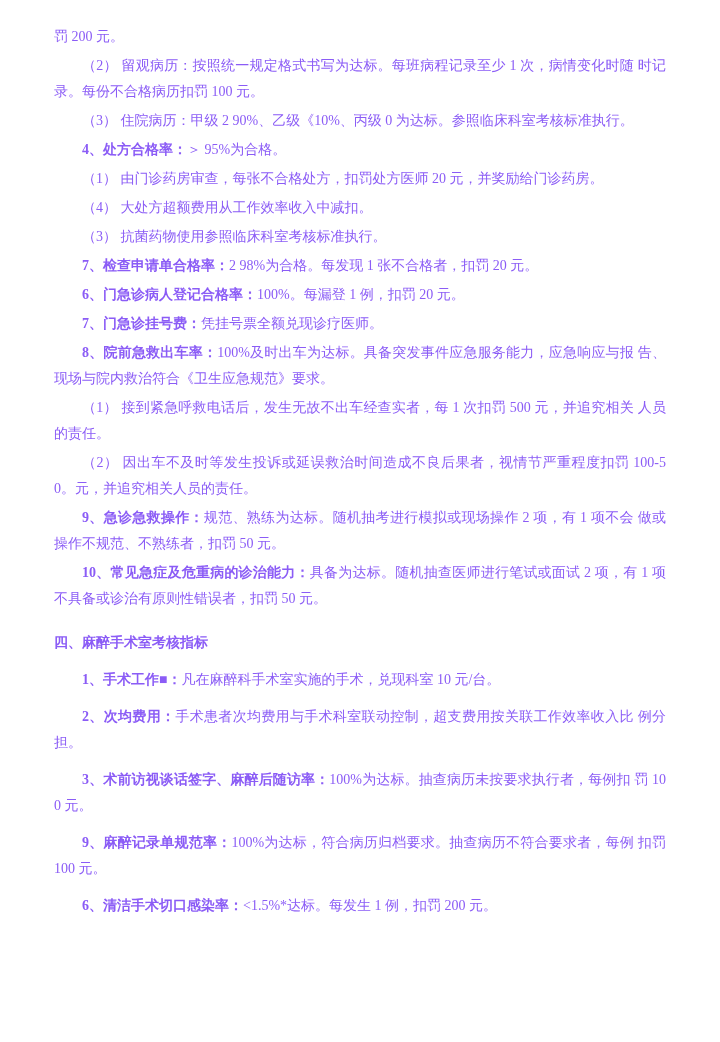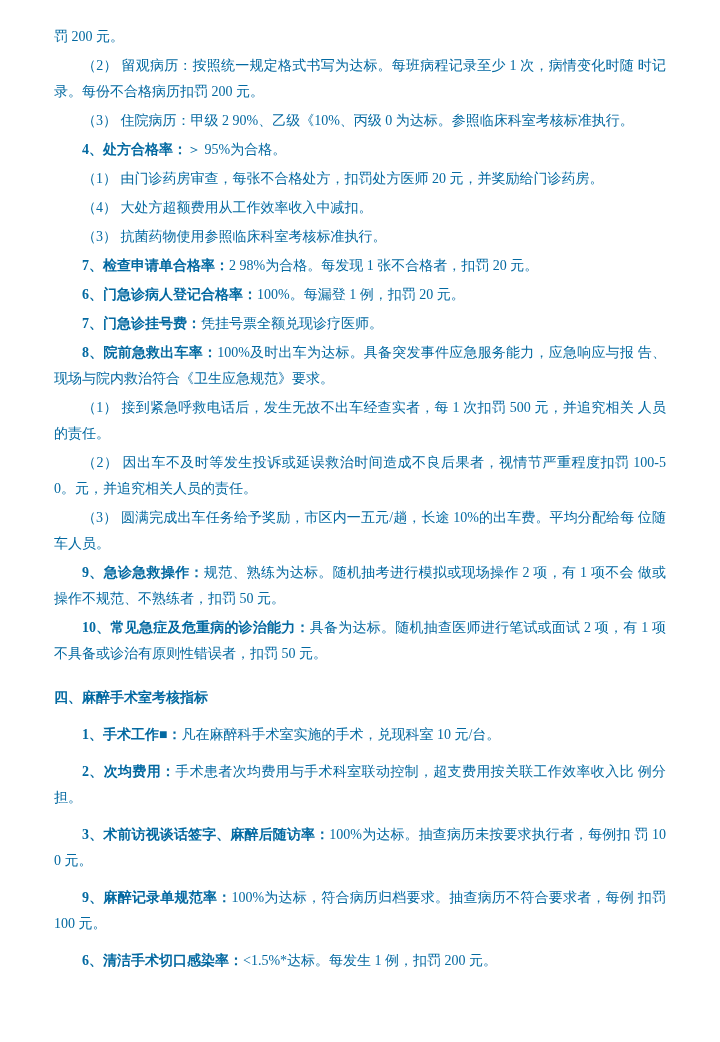--- a/index.html
+++ b/index.html
@@ -12,21 +12,21 @@
     width: 720px;
     height: 1042px;
     margin: 0 auto;
     background: #ffffff;
     box-sizing: border-box;
     padding: 24px 54px 0 54px;
     overflow: hidden;
     font-family: "Liberation Serif", "DejaVu Serif", serif;
     font-size: 14px;
     line-height: 26px;
-    color: #0369a1;
+    color: #8b5cf6;
   }
   .para {
     text-align: justify;
     margin: 0 0 3px 0;
     word-break: break-all;
   }
   .p {
     text-indent: 2em;
   }
   .p2 {
@@ -43,33 +43,32 @@
   .bold {
     font-weight: bold;
   }
 </style>
 </head>
 <body>
 
 <div class="page">
   <div id="doc">
       <div class="para cont"><span>罚 200 元。</span></div>
-      <div class="para p"><span>（2） 留观病历：按照统一规定格式书写为达标。每班病程记录至少 1 次，病情变化时随 时记录。每份不合格病历扣罚 200 元。</span></div>
+      <div class="para p"><span>（2） 留观病历：按照统一规定格式书写为达标。每班病程记录至少 1 次，病情变化时随 时记录。每份不合格病历扣罚 100 元。</span></div>
       <div class="para p"><span>（3） 住院病历：甲级 2 90%、乙级《10%、丙级 0 为达标。参照临床科室考核标准执行。</span></div>
       <div class="para p"><span class="bold">4、处方合格率：</span><span>＞ 95%为合格。</span></div>
       <div class="para p"><span>（1） 由门诊药房审查，每张不合格处方，扣罚处方医师 20 元，并奖励给门诊药房。</span></div>
       <div class="para p"><span>（4） 大处方超额费用从工作效率收入中减扣。</span></div>
       <div class="para p"><span>（3） 抗菌药物使用参照临床科室考核标准执行。</span></div>
       <div class="para p"><span class="bold">7、检查申请单合格率：</span><span>2 98%为合格。每发现 1 张不合格者，扣罚 20 元。</span></div>
       <div class="para p"><span class="bold">6、门急诊病人登记合格率：</span><span>100%。每漏登 1 例，扣罚 20 元。</span></div>
       <div class="para p"><span class="bold">7、门急诊挂号费：</span><span>凭挂号票全额兑现诊疗医师。</span></div>
       <div class="para p"><span class="bold">8、院前急救出车率：</span><span>100%及时出车为达标。具备突发事件应急服务能力，应急响应与报 告、现场与院内救治符合《卫生应急规范》要求。</span></div>
       <div class="para p"><span>（1） 接到紧急呼救电话后，发生无故不出车经查实者，每 1 次扣罚 500 元，并追究相关 人员的责任。</span></div>
       <div class="para p"><span>（2） 因出车不及时等发生投诉或延误救治时间造成不良后果者，视情节严重程度扣罚 100-50。元，并追究相关人员的责任。</span></div>
-      <div class="para p"><span>（3） 圆满完成出车任务给予奖励，市区内一五元/趟，长途 10%的出车费。平均分配给每 位随车人员。</span></div>
       <div class="para p"><span class="bold">9、急诊急救操作：</span><span>规范、熟练为达标。随机抽考进行模拟或现场操作 2 项，有 1 项不会 做或操作不规范、不熟练者，扣罚 50 元。</span></div>
       <div class="para p"><span class="bold">10、常见急症及危重病的诊治能力：</span><span>具备为达标。随机抽查医师进行笔试或面试 2 项，有 1 项不具备或诊治有原则性错误者，扣罚 50 元。</span></div>
       <div class="para heading"><span class="bold">四、麻醉手术室考核指标</span></div>
       <div class="para p2"><span class="bold">1、手术工作■：</span><span>凡在麻醉科手术室实施的手术，兑现科室 10 元/台。</span></div>
       <div class="para p2"><span class="bold">2、次均费用：</span><span>手术患者次均费用与手术科室联动控制，超支费用按关联工作效率收入比 例分担。</span></div>
       <div class="para p2"><span class="bold">3、术前访视谈话签字、麻醉后随访率：</span><span>100%为达标。抽查病历未按要求执行者，每例扣 罚 100 元。</span></div>
       <div class="para p2"><span class="bold">9、麻醉记录单规范率：</span><span>100%为达标，符合病历归档要求。抽查病历不符合要求者，每例 扣罚 100 元。</span></div>
       <div class="para p2"><span class="bold">6、清洁手术切口感染率：</span><span>&lt;1.5%*达标。每发生 1 例，扣罚 200 元。</span></div>
     </div>
 </div>

